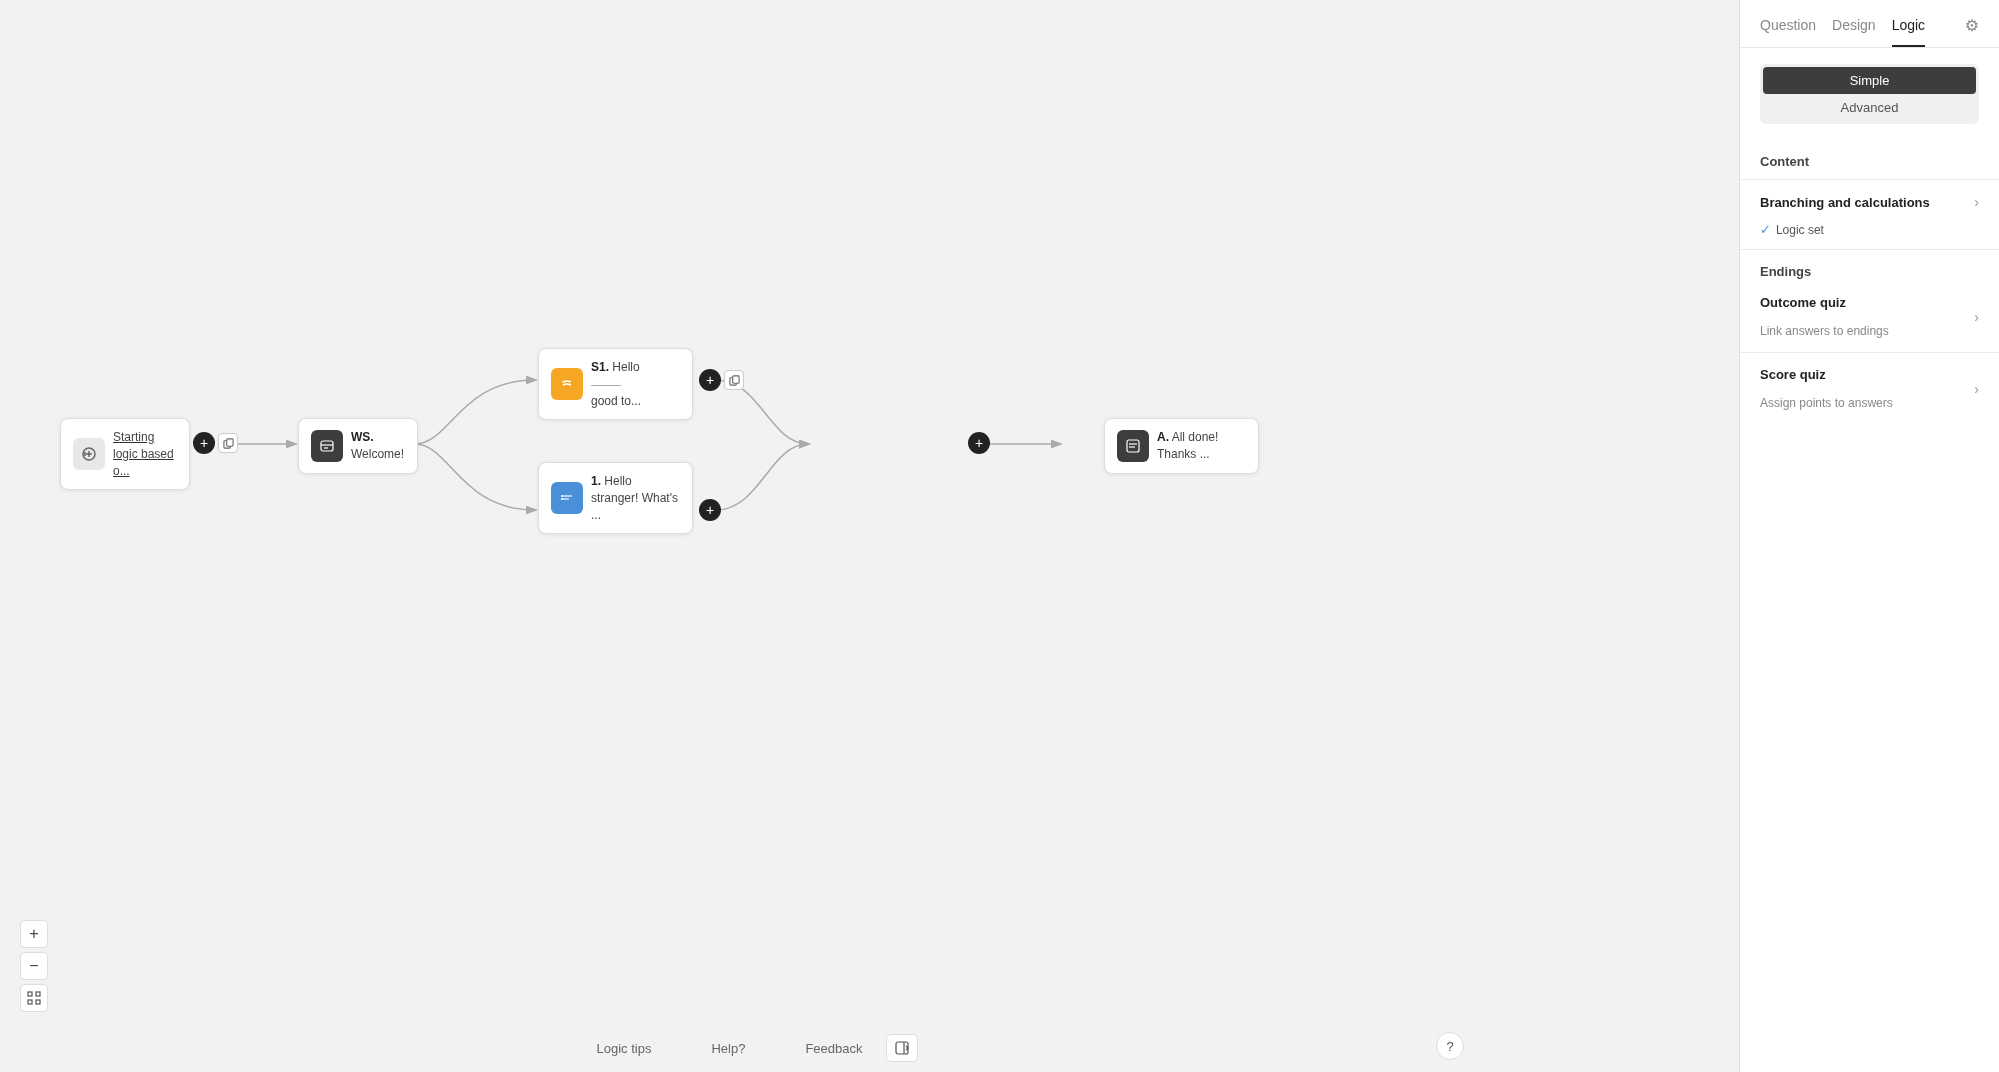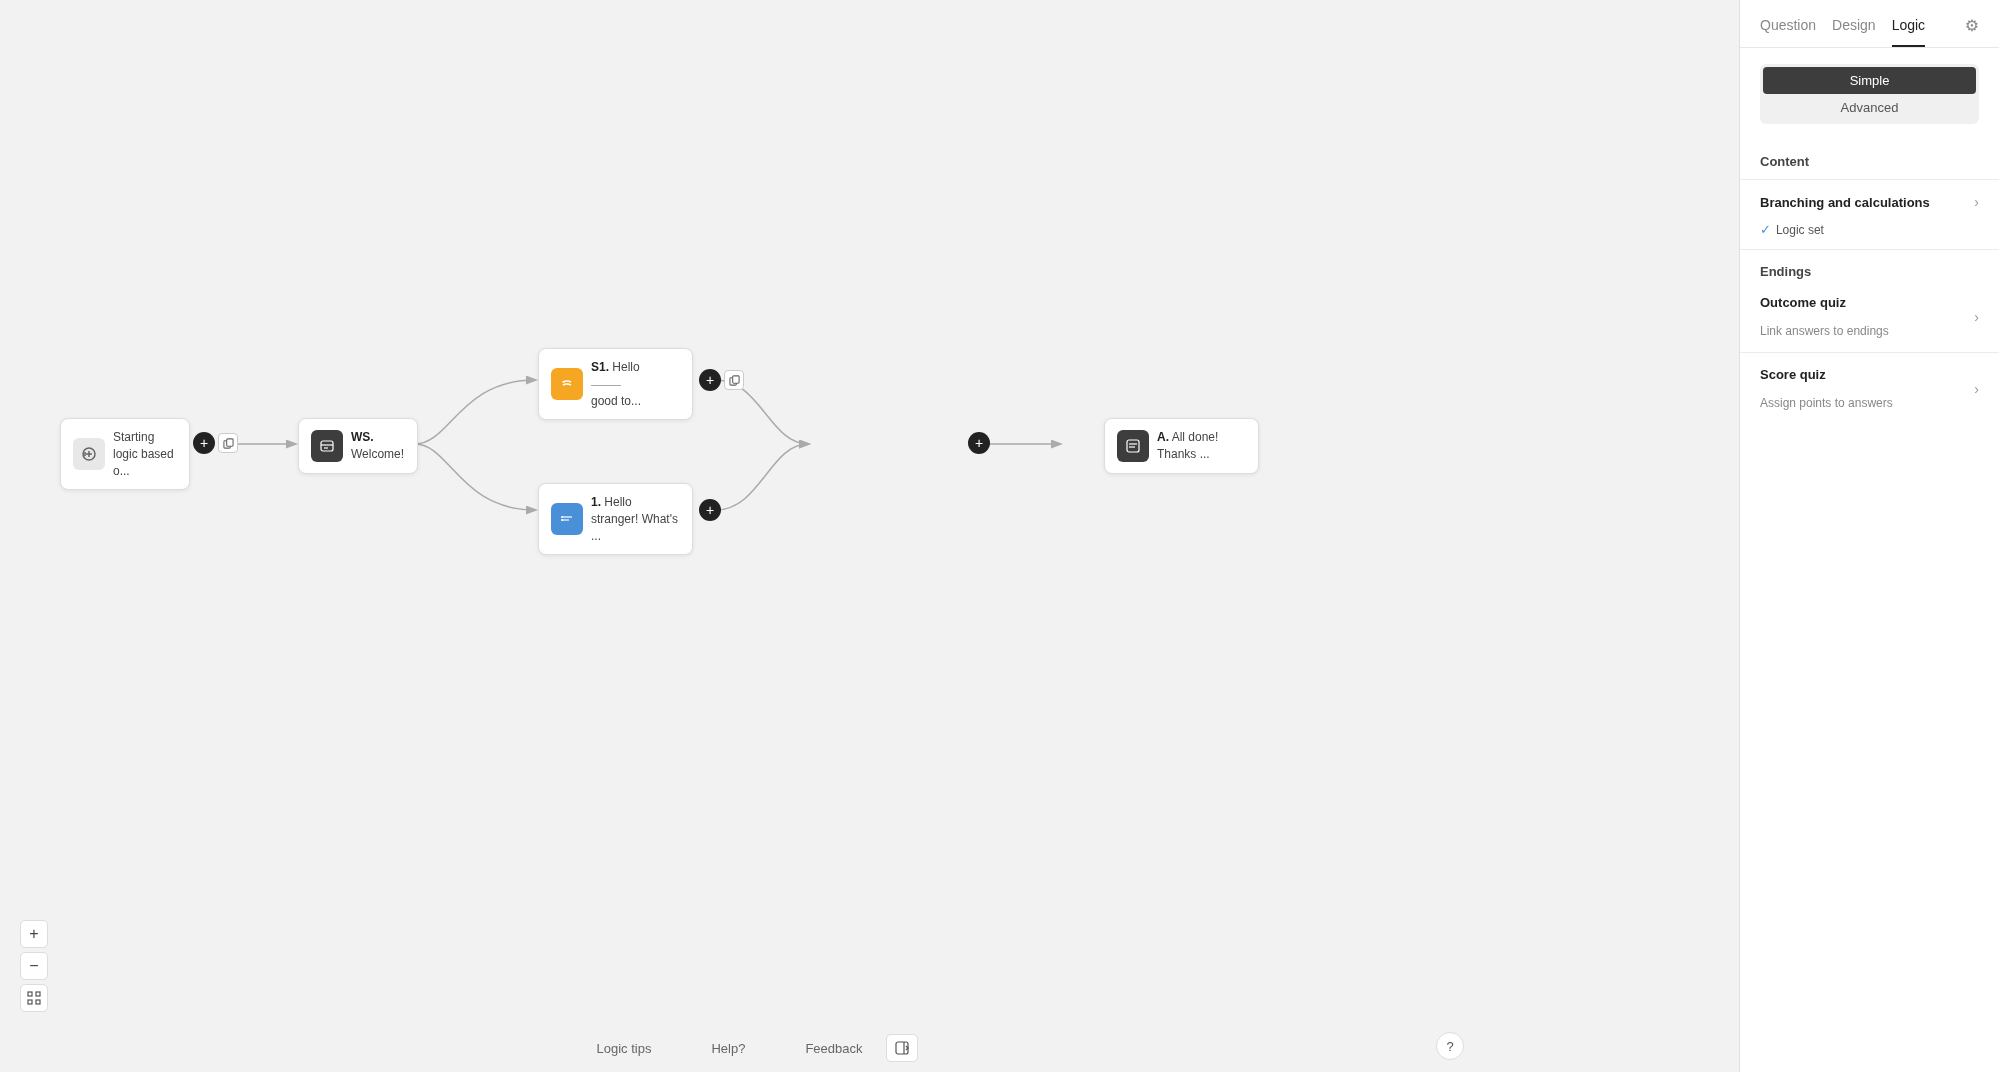--- a/index.html
+++ b/index.html
@@ -304,20 +304,21 @@
       align-items: center;
       justify-content: center;
       cursor: pointer;
       font-size: 13px;
       color: #555;
     }
 
     
     .starting-node {
       width: 130px;
+      text-decoration: underline;
     }
     .welcome-node {
       width: 120px;
     }
     .s1-node {
       width: 155px;
     }
     .q1-node {
       width: 155px;
     }
@@ -408,21 +409,21 @@
   </div>
 
   <div class="plus-btn" style="left: 699px; top: 369px;">+</div>
   <div class="copy-icon" style="left: 724px; top: 370px;">
     <svg width="11" height="11" viewBox="0 0 12 12" fill="none">
       <rect x="1" y="3" width="7" height="8" rx="1" stroke="#666" stroke-width="1.2"></rect>
       <rect x="4" y="1" width="7" height="8" rx="1" stroke="#666" stroke-width="1.2" fill="#fff"></rect>
     </svg>
   </div>
 
-  <div class="node q1-node" style="left: 538px; top: 483px;">
+  <div class="node q1-node" style="left: 538px; top: 462px;">
     <div class="node-icon icon-blue">
       <svg width="16" height="16" viewBox="0 0 16 16" fill="none">
         <rect x="1" y="2" width="14" height="12" rx="2" fill="#4a90d9"></rect>
         <line x1="3" y1="6" x2="13" y2="6" stroke="#fff" stroke-width="1.2"></line>
         <line x1="3" y1="9" x2="10" y2="9" stroke="#fff" stroke-width="1.2"></line>
         <circle cx="3" cy="6" r="1" fill="#fff"></circle>
         <circle cx="3" cy="9" r="1" fill="#fff"></circle>
       </svg>
     </div>
     <div class="node-text">

